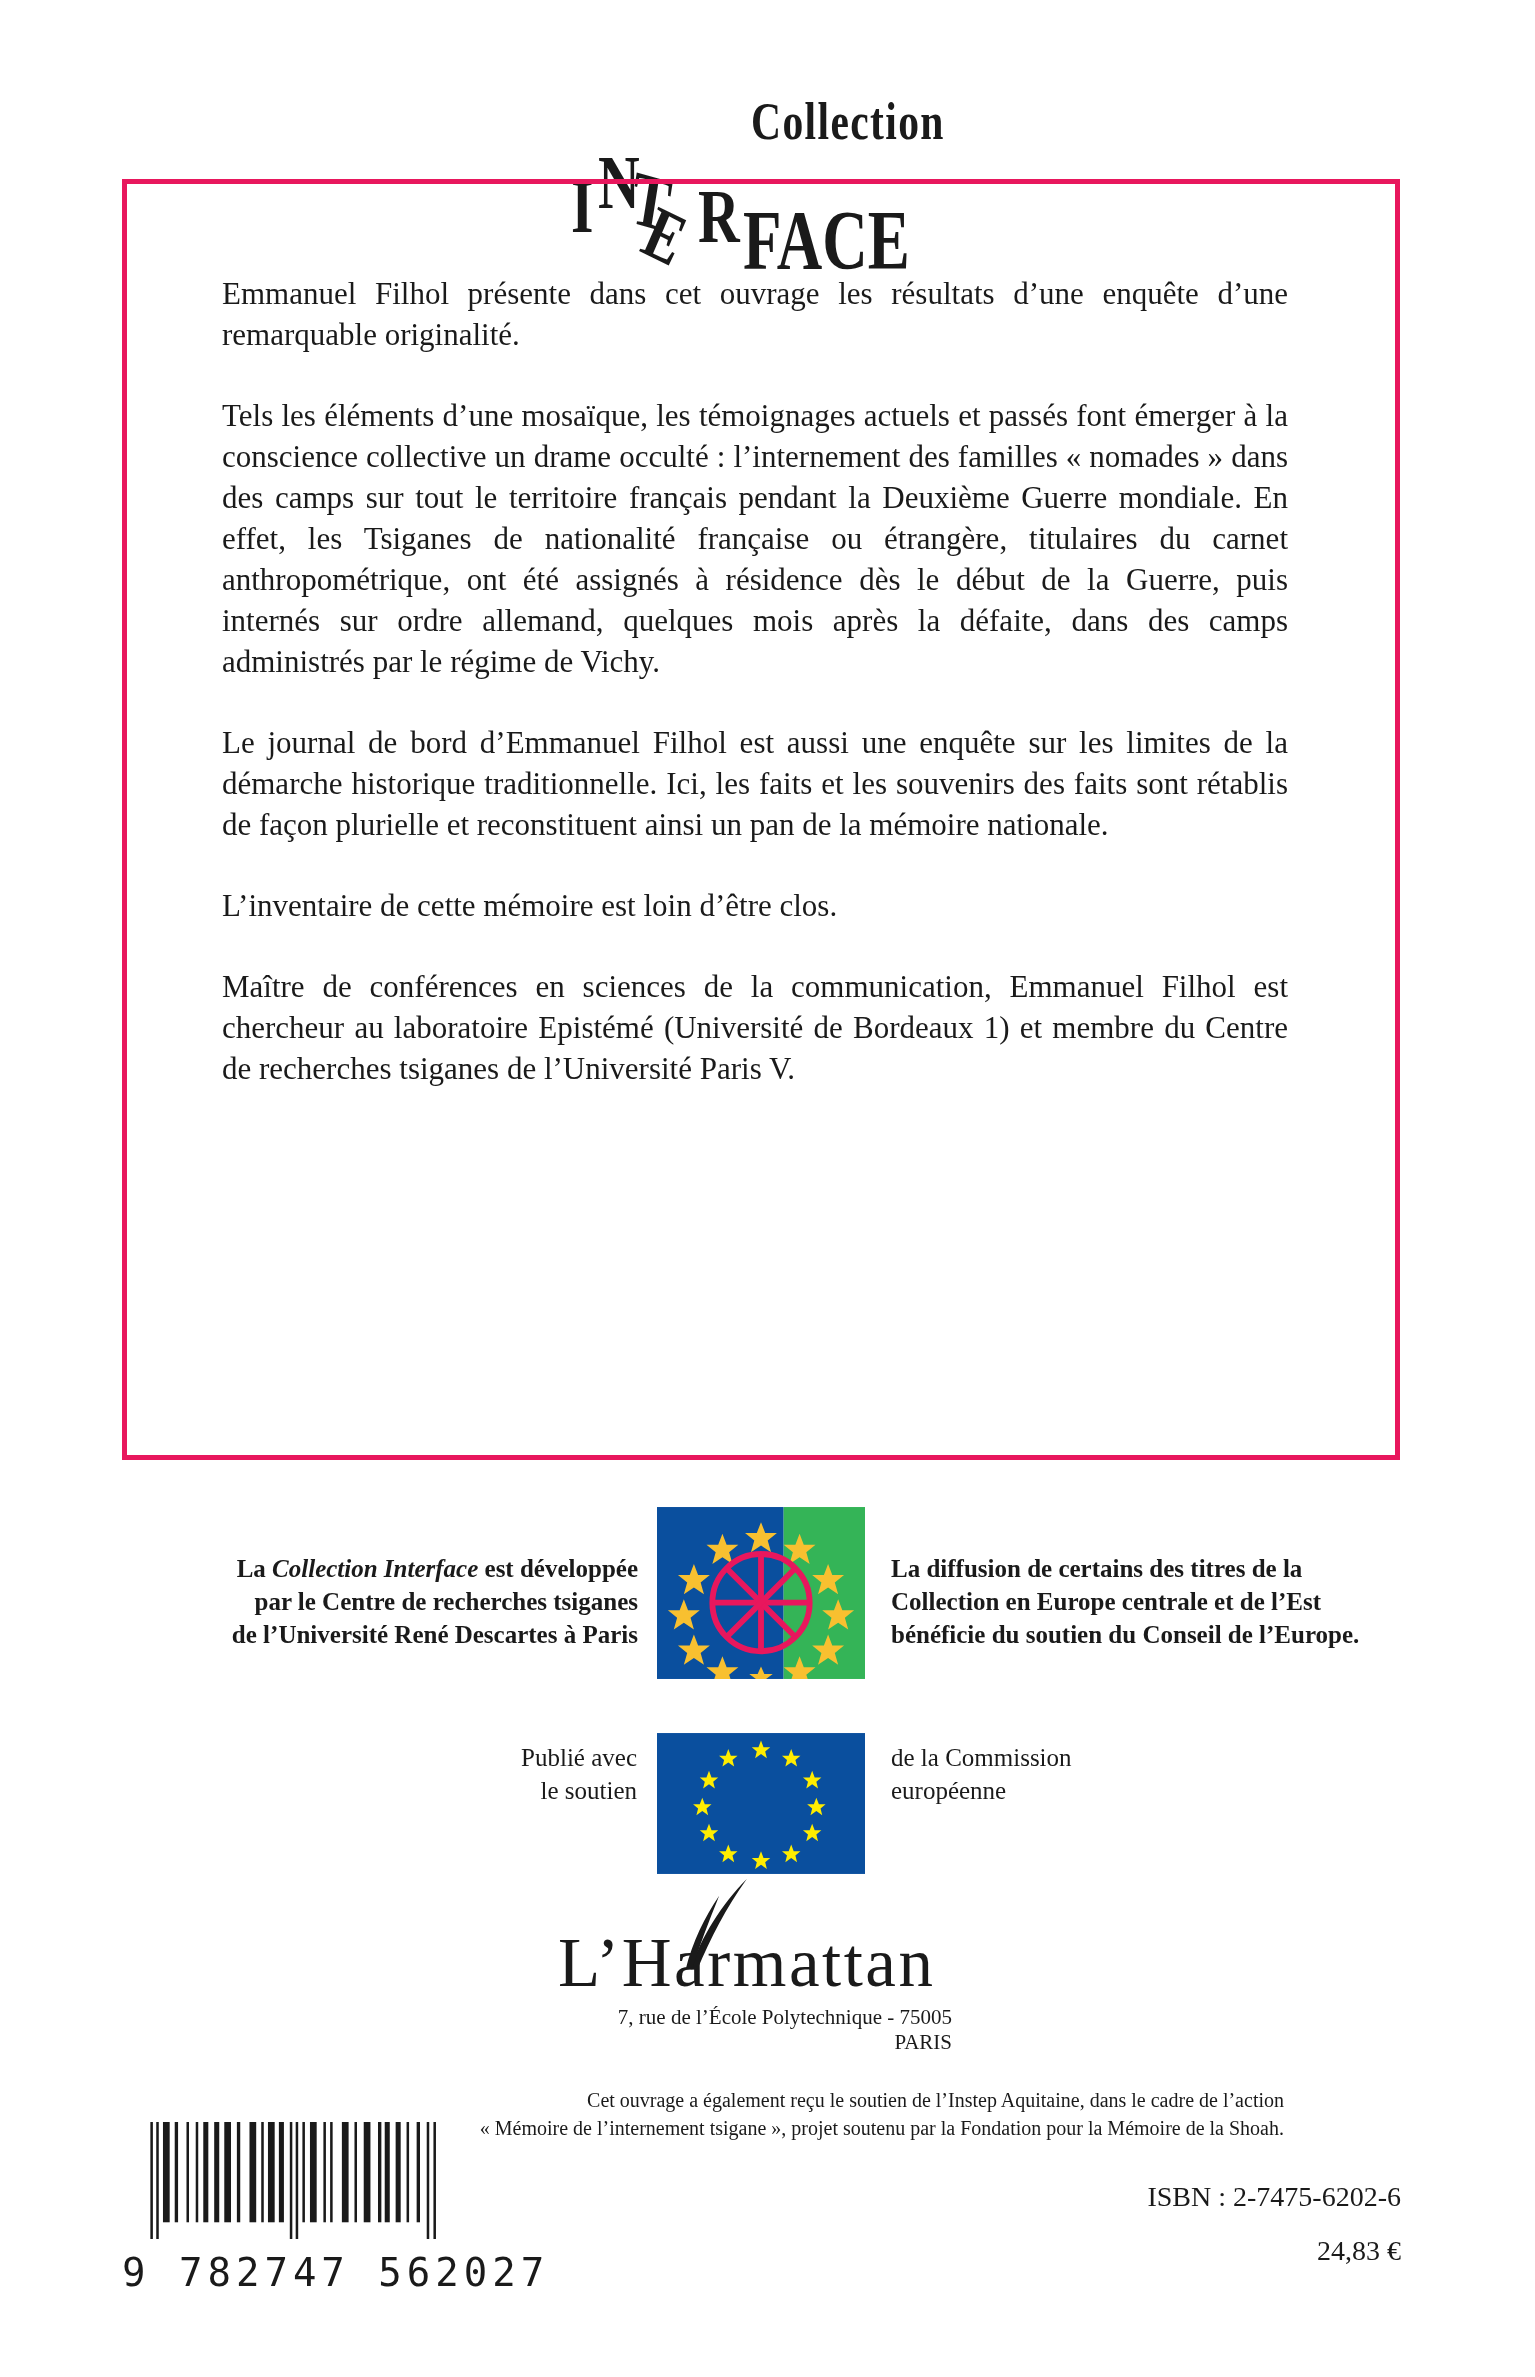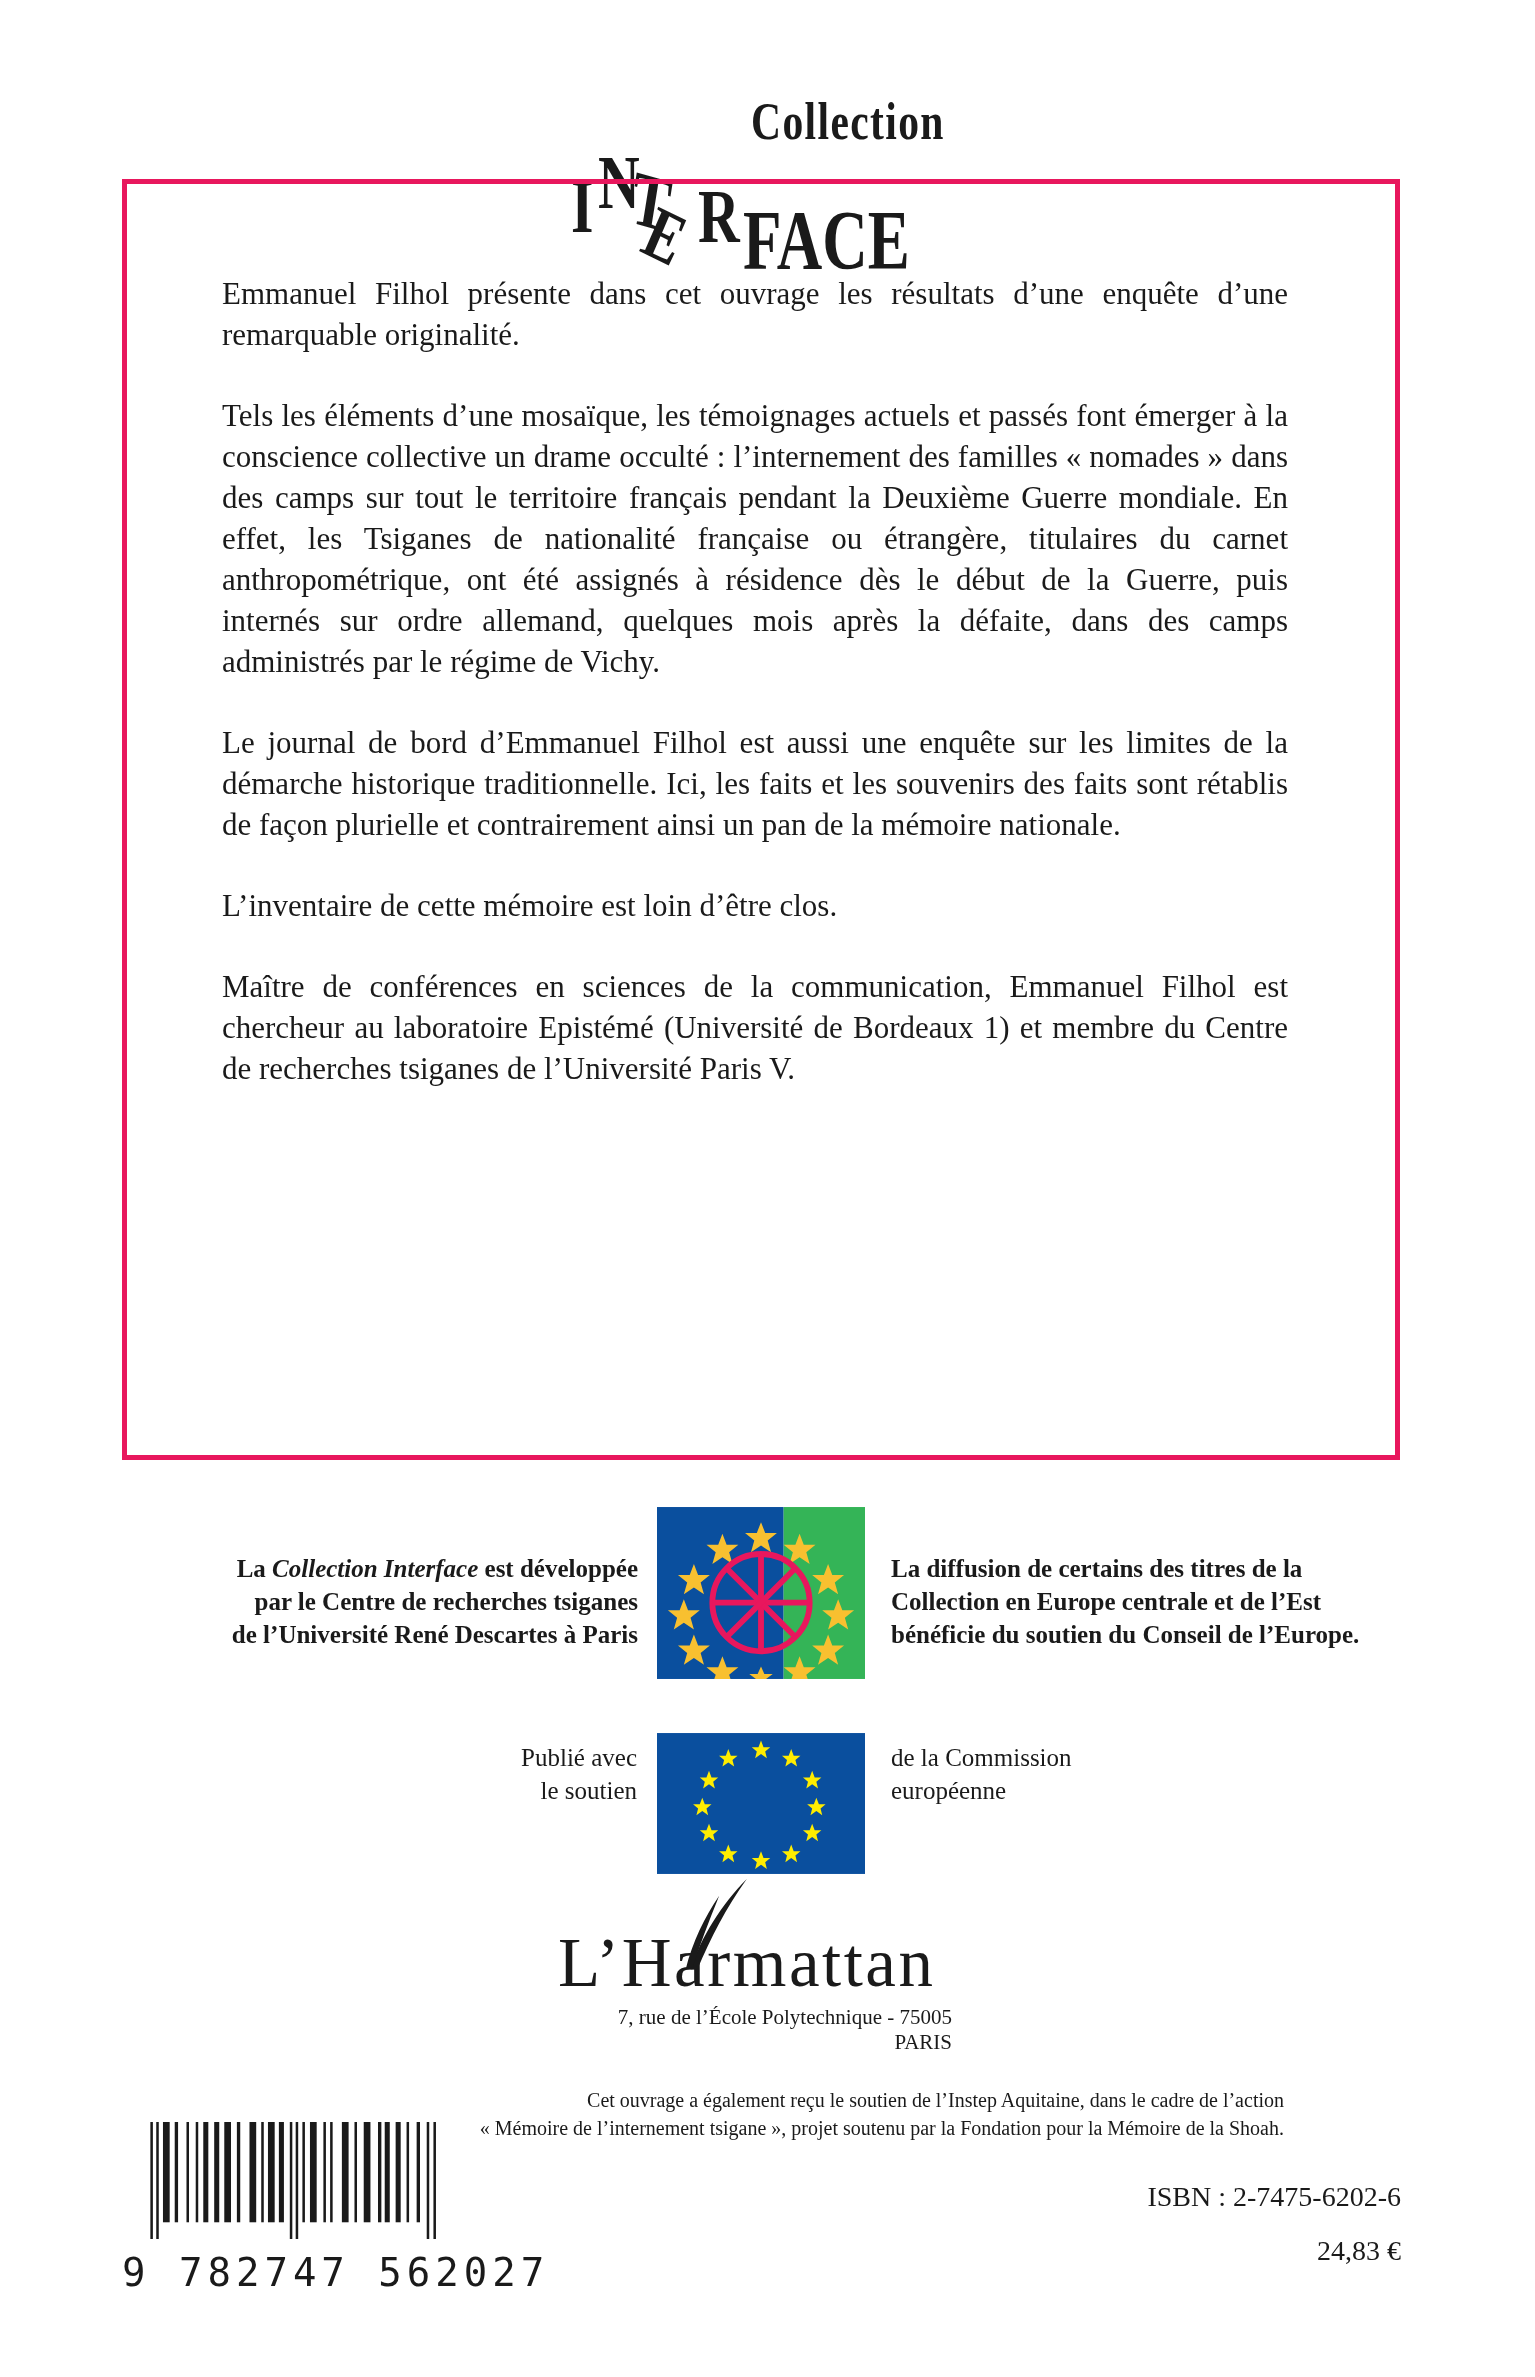--- a/index.html
+++ b/index.html
@@ -33,21 +33,21 @@
   <div class="ltr" style="left:102px;top:99px;transform:scaleX(.75) rotate(20deg);font-style:italic;">E</div>
   <div class="ltr" style="left:144px;top:86px;">R</div>
   <div class="ltr" style="left:189px;top:107px;font-size:84px;">FACE</div>
 </div>
 
 <div class="frame"></div>
 
 <div class="body-text">
   <p>Emmanuel Filhol présente dans cet ouvrage les résultats d’une enquête d’une remarquable originalité.</p>
   <p>Tels les éléments d’une mosaïque, les témoignages actuels et passés font émerger à la conscience collective un drame occulté : l’internement des familles « nomades » dans des camps sur tout le territoire français pendant la Deuxième Guerre mondiale. En effet, les Tsiganes de nationalité française ou étrangère, titulaires du carnet anthropométrique, ont été assignés à résidence dès le début de la Guerre, puis internés sur ordre allemand, quelques mois après la défaite, dans des camps administrés par le régime de Vichy.</p>
-  <p>Le journal de bord d’Emmanuel Filhol est aussi une enquête sur les limites de la démarche historique traditionnelle. Ici, les faits et les souvenirs des faits sont rétablis de façon plurielle et contrairement ainsi un pan de la mémoire nationale.</p>
+  <p>Le journal de bord d’Emmanuel Filhol est aussi une enquête sur les limites de la démarche historique traditionnelle. Ici, les faits et les souvenirs des faits sont rétablis de façon plurielle et reconstituent ainsi un pan de la mémoire nationale.</p>
   <p>L’inventaire de cette mémoire est loin d’être clos.</p>
   <p>Maître de conférences en sciences de la communication, Emmanuel Filhol est chercheur au laboratoire Epistémé (Université de Bordeaux 1) et membre du Centre de recherches tsiganes de l’Université Paris V.</p>
 </div>
 
 <div class="mid left" style="left:168px;top:1552px;width:470px;font-weight:bold;">
   <div><span>La </span><i>Collection Interface</i><span> est développée</span></div>
   <div>par le Centre de recherches tsiganes</div>
   <div>de l’Université René Descartes à Paris</div>
 </div>
 

